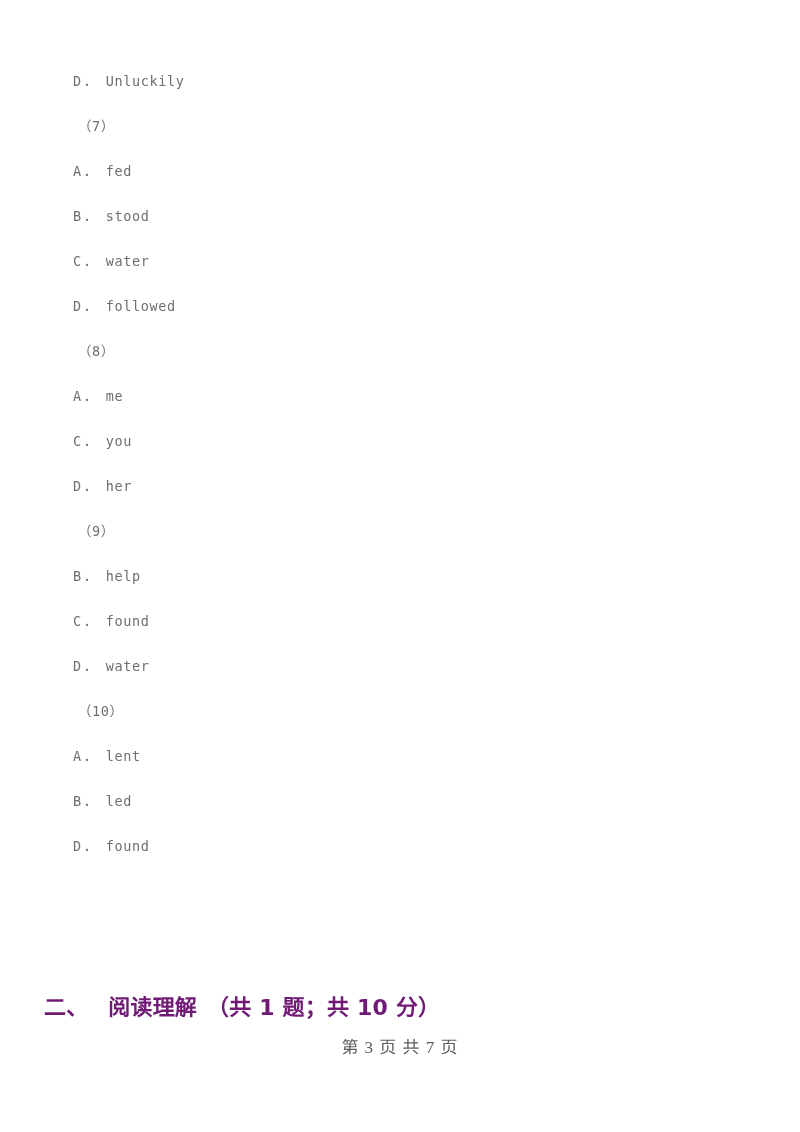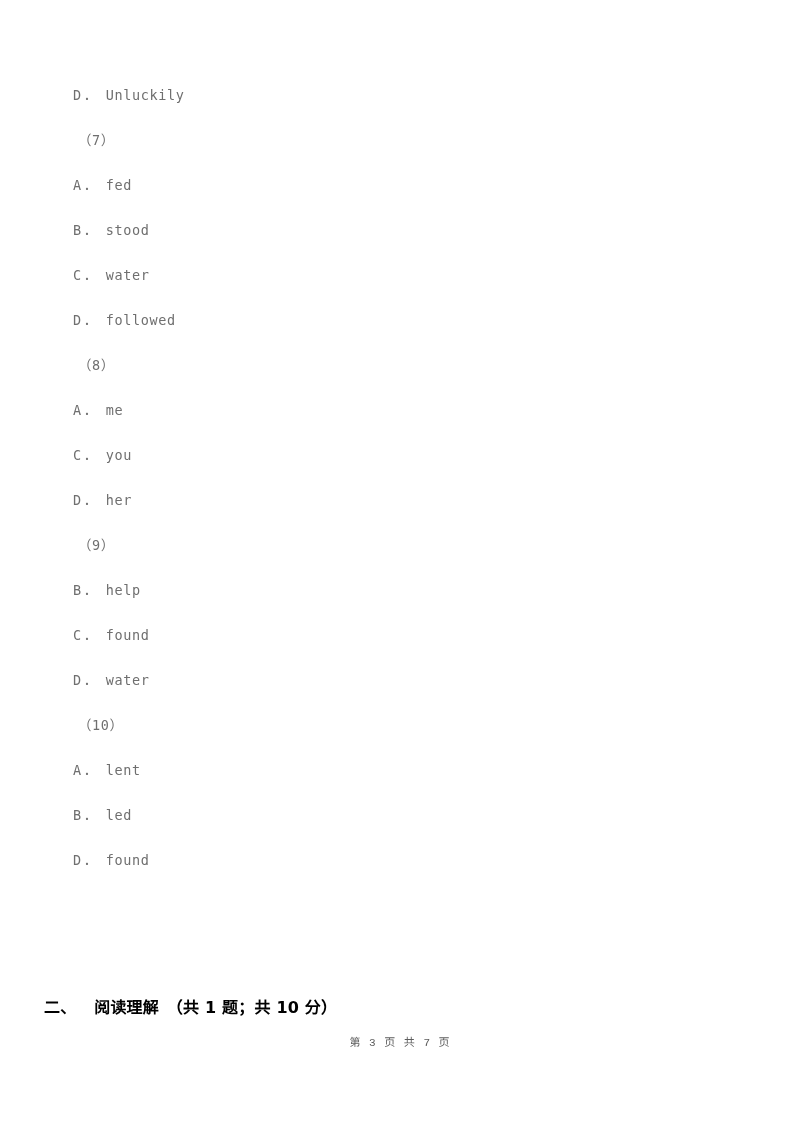--- a/index.html
+++ b/index.html
@@ -23,21 +23,20 @@
   }
 
   
   .doc-body {
     position: absolute;
     left: 0;
     top: 0;
     width: 800px;
     padding-top: 59px;
     box-sizing: border-box;
-    margin-top: 14px;
   }
 
   
   .qline {
     height: 45px;
     line-height: 45px;
     white-space: nowrap;
     color: #6f6f6f;
     font-family: "DejaVu Sans Mono", "Liberation Mono", monospace;
     font-size: 13.5px;
@@ -68,22 +67,22 @@
 
   
   .section-heading {
     position: absolute;
     left: 44px;
     top: 993px;
     height: 30px;
     line-height: 30px;
     font-family: "DejaVu Sans", "Liberation Sans", sans-serif;
     font-weight: bold;
-    font-size: 16px;
-    color: #000000;
+    font-size: 22px;
+    color: #701a75;
     white-space: nowrap;
     letter-spacing: 0.2px;
   }
 
   .section-heading .sec-num {
     display: inline-block;
   }
 
   .section-heading .sec-title {
     display: inline-block;
@@ -95,22 +94,22 @@
     padding-left: 2px;
   }
 
   
   .page-footer {
     position: absolute;
     left: 0;
     top: 1033px;
     width: 800px;
     text-align: center;
-    font-family: Liberation Mono, monospace;
-    font-size: 11px;
+    font-family: Liberation Serif, serif;
+    font-size: 17px;
     color: #5d5d5d;
     letter-spacing: 1px;
     white-space: nowrap;
   }
 </style>
 </head>
 <body>
 
 <div id="page">
 

